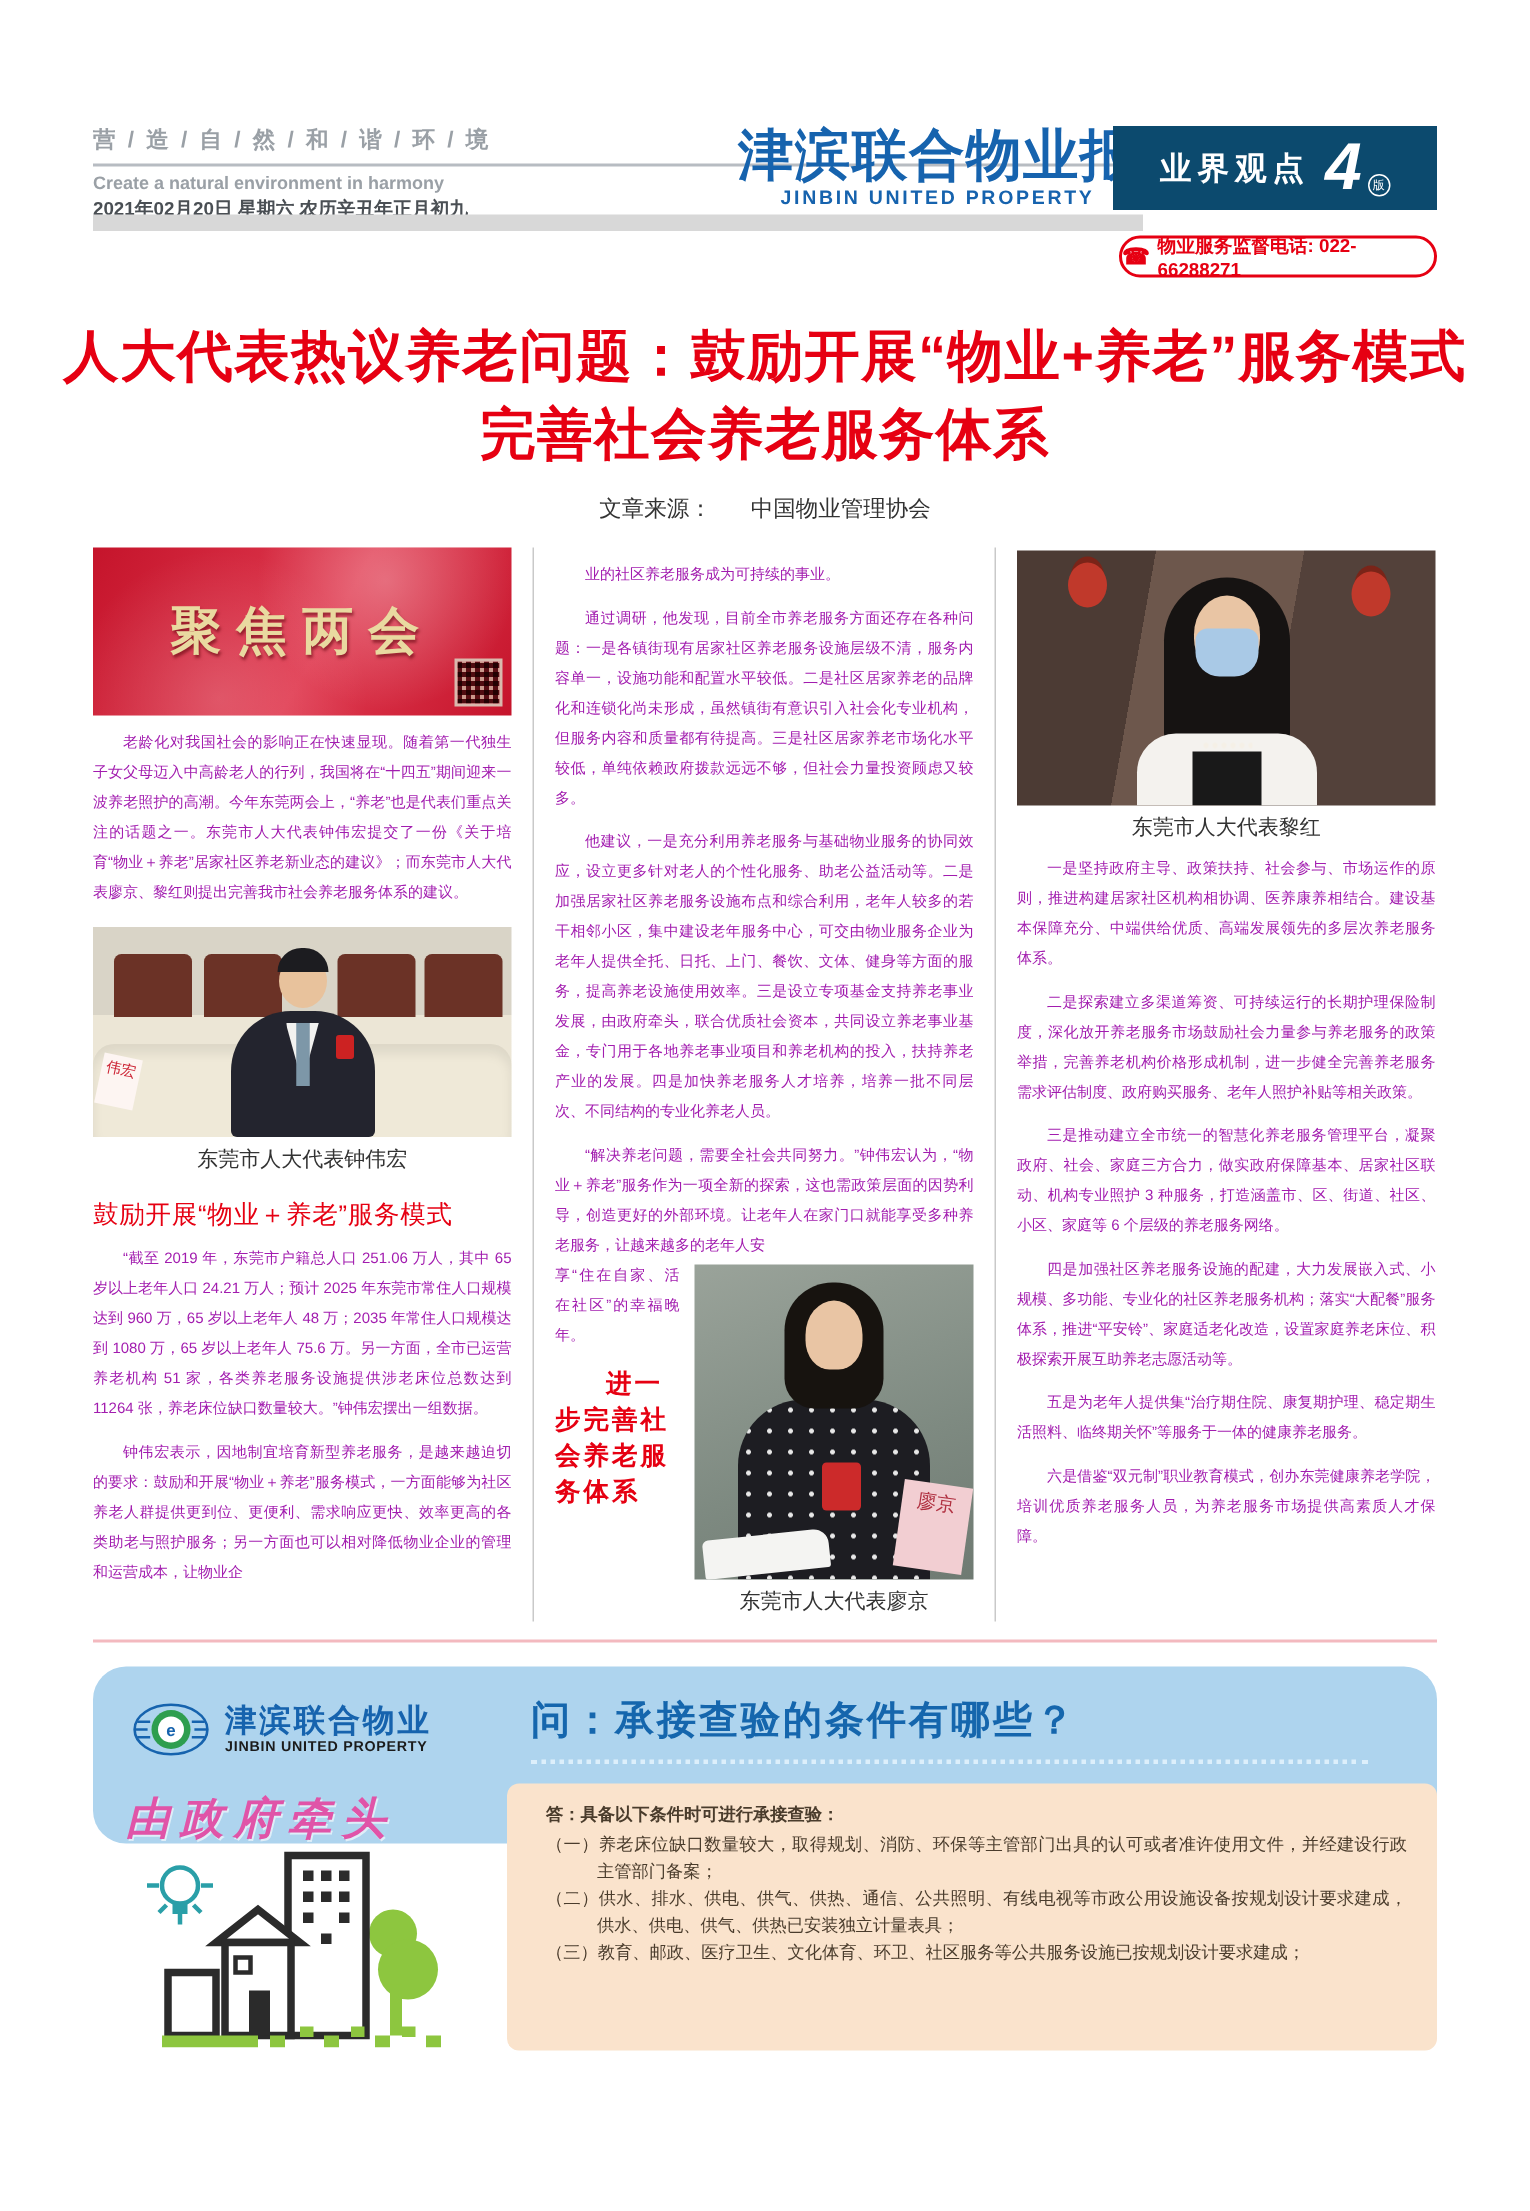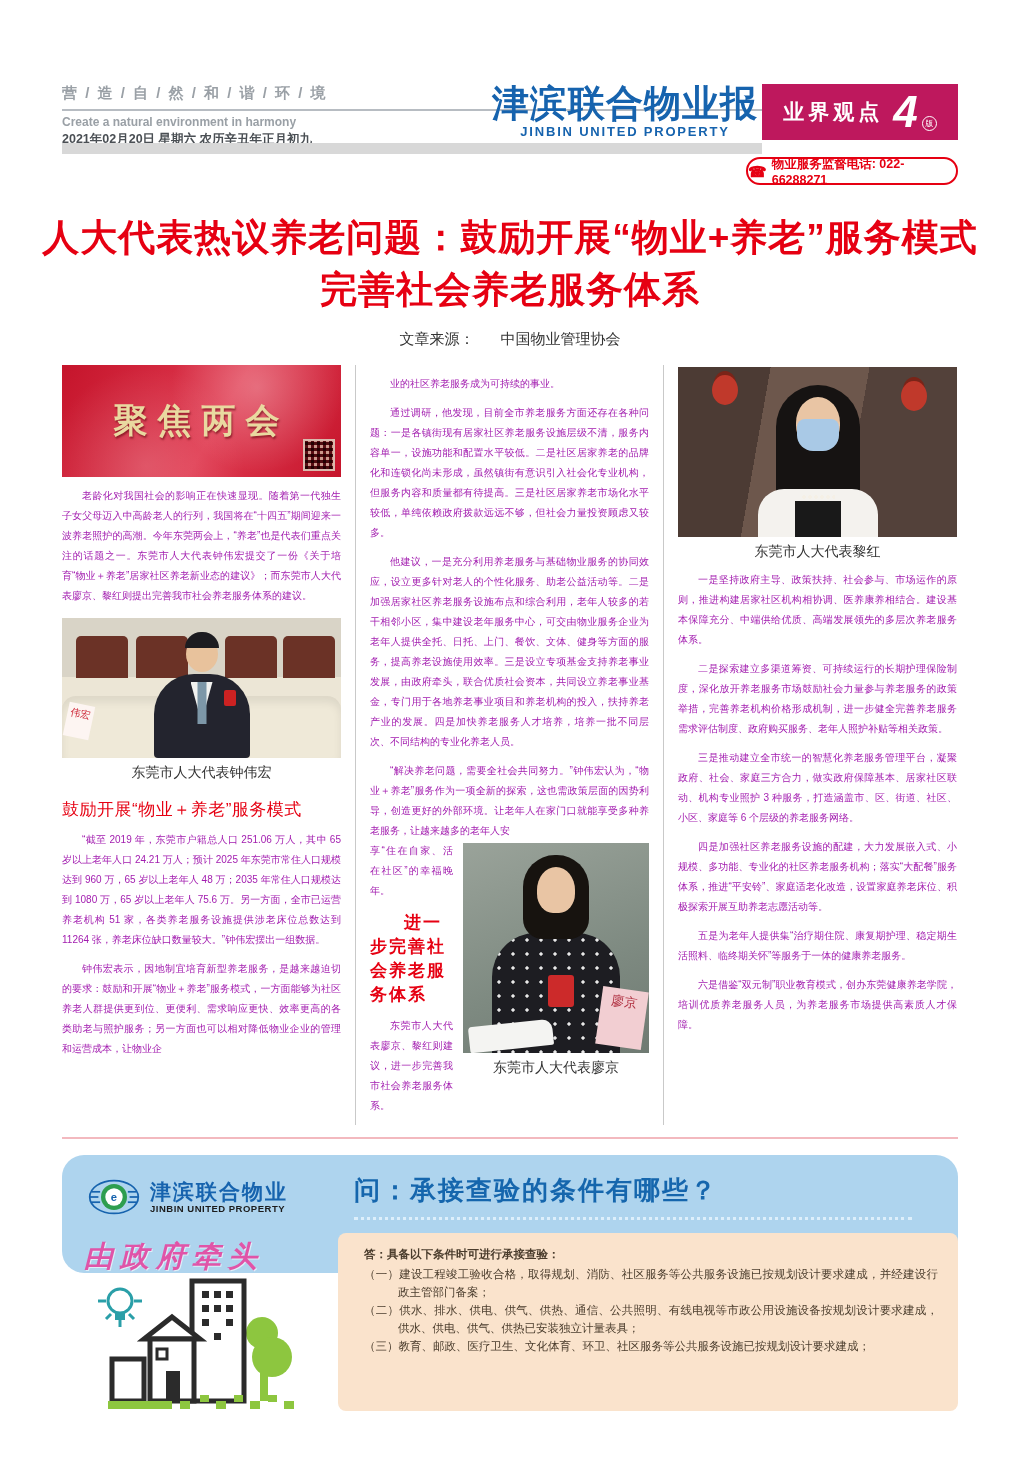--- a/index.html
+++ b/index.html
@@ -9,21 +9,21 @@
   }
   
   .mast{position:relative;height:100px;margin:84px 62px 0;}
   .m-slogan{position:absolute;left:0;top:0;font-size:15px;font-weight:bold;color:#9aa0a6;letter-spacing:2px;}
   .m-line{position:absolute;left:0;top:25px;width:700px;height:2px;background:#b7bcc2;}
   .m-en{position:absolute;left:0;top:31px;font-size:12px;color:#9aa0a6;font-weight:bold;}
   .m-date{position:absolute;left:0;top:47px;font-size:12.5px;color:#4a4f54;font-weight:bold;}
   .m-logo{position:absolute;left:425px;top:0;width:276px;text-align:center;}
   .m-logo-cn{font-size:37px;font-weight:900;color:#1663ae;line-height:40px;letter-spacing:1px;}
   .m-logo-en{font-size:13px;font-weight:bold;color:#1663ae;letter-spacing:1.8px;}
-  .m-section{position:absolute;right:0;top:0;width:196px;height:56px;background:#be185d;color:#fff;
+  .m-section{position:absolute;right:0;top:0;width:216px;height:56px;background:#0c4a6e;color:#fff;
     display:flex;align-items:center;justify-content:center;gap:10px;}
   .m-section-label{font-size:21px;font-weight:bold;letter-spacing:4px;}
   .m-page-num{font-size:44px;font-weight:900;font-style:italic;line-height:44px;}
   .m-page-badge{font-size:8px;border:1px solid #fff;border-radius:50%;width:13px;height:13px;line-height:13px;
     text-align:center;align-self:flex-end;margin:0 0 9px -6px;}
   .m-grayband{position:absolute;left:0;top:59px;width:700px;height:11px;background:#d8d8d8;}
   .m-hotline{position:absolute;right:0;top:73px;width:208px;height:24px;border:2px solid #e60012;border-radius:14px;
     color:#e60012;font-size:12.5px;font-weight:bold;display:flex;align-items:center;justify-content:center;gap:5px;}
   .m-phone-icon{font-size:15px;line-height:15px;}
   
@@ -176,21 +176,20 @@
             <span class="hair"></span>
             <span class="face"></span>
             <span class="badge"></span>
             <span class="book"></span>
             <span class="card">廖京</span>
           </div>
           <figcaption>东莞市人大代表廖京</figcaption>
         </figure>
         <p class="para" style="text-indent:0;margin-top:0;">享“住在自家、活在社区”的幸福晚年。</p>
         <div class="subhead2">进一步完善社会养老服务体系</div>
-        <p class="para">东莞市人大代表廖京、黎红则建议，进一步完善我市社会养老服务体系。</p>
       </div>
     </div>
 
     <div class="col">
       <figure style="margin-top:2px;">
         <div class="photo ph2">
           <span class="lant1"></span>
           <span class="lant2"></span>
           <span class="hair"></span>
           <span class="jacket"></span>
@@ -280,20 +279,20 @@
       <rect x="166" y="126" width="10" height="8" fill="#8dc63f"></rect>
       <rect x="184" y="120" width="9" height="7" fill="#8dc63f"></rect>
       <rect x="200" y="126" width="10" height="8" fill="#8dc63f"></rect>
     </svg>
 
     <div class="wiki-q">问：承接查验的条件有哪些？</div>
     <div class="wiki-wave"></div>
 
     <div class="wiki-answer">
       <div class="wa-intro">答：具备以下条件时可进行承接查验：</div>
-      <div class="wa-item">（一）建设工程竣工验收合格，取得规划、消防、社区服务等公共服务设施已按规划设计要求建成，并经建设行政主管部门备案；</div>
+      <div class="wa-item">（一）养老床位缺口数量较大，取得规划、消防、环保等主管部门出具的认可或者准许使用文件，并经建设行政主管部门备案；</div>
       <div class="wa-item">（二）供水、排水、供电、供气、供热、通信、公共照明、有线电视等市政公用设施设备按规划设计要求建成，供水、供电、供气、供热已安装独立计量表具；</div>
       <div class="wa-item">（三）教育、邮政、医疗卫生、文化体育、环卫、社区服务等公共服务设施已按规划设计要求建成；</div>
 
     </div>
   </div>
 
 </div>
 
 </body></html>

